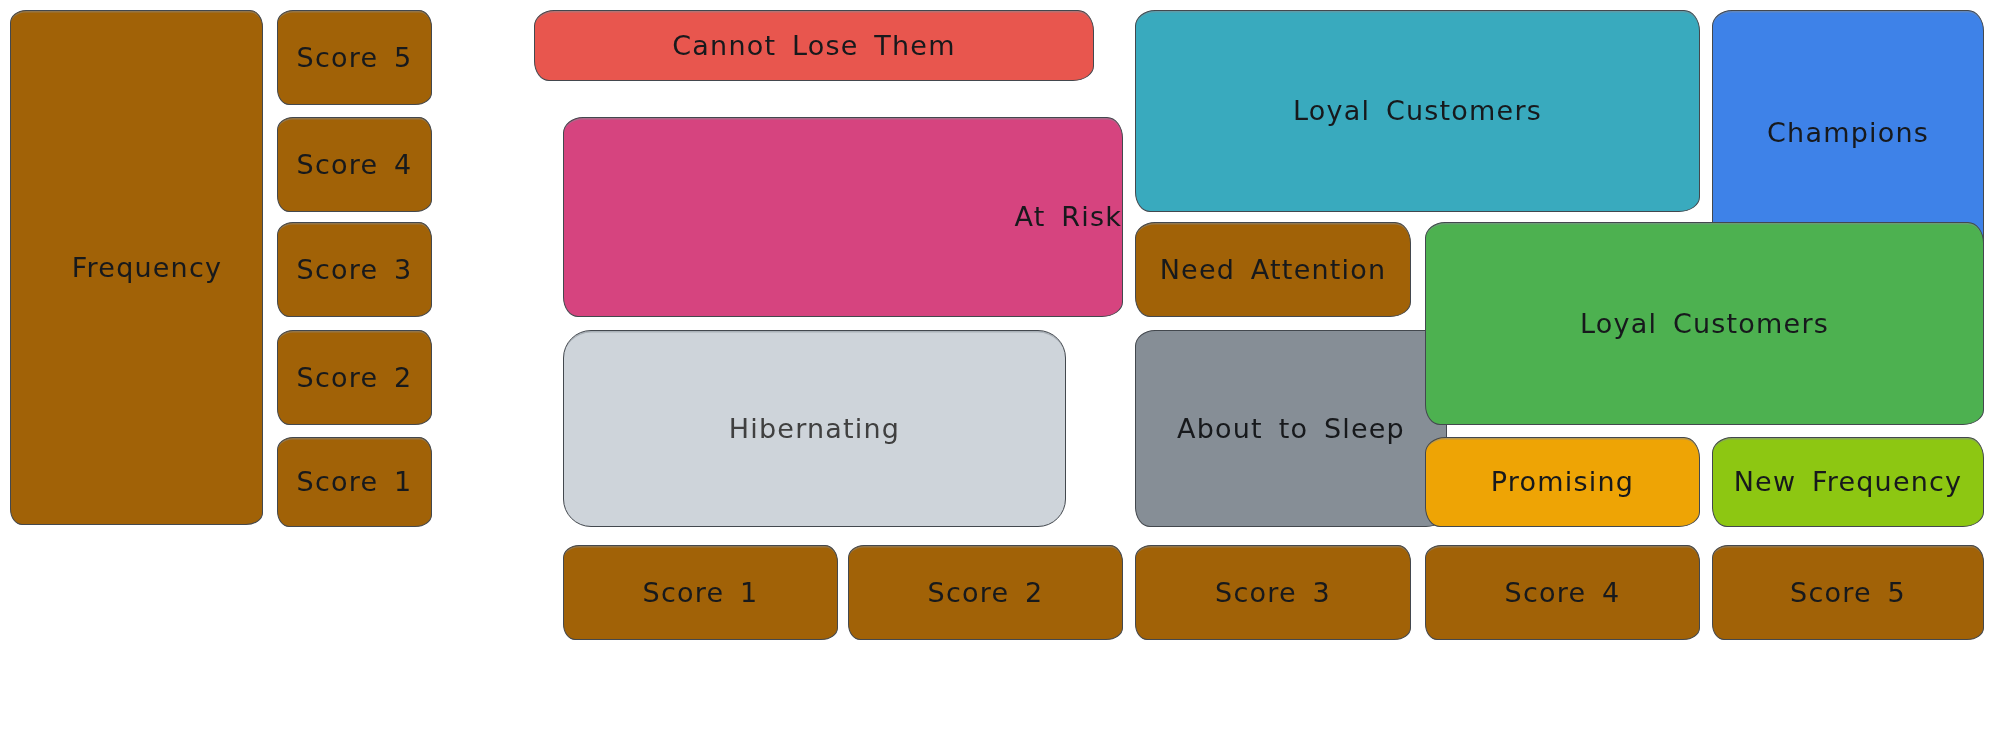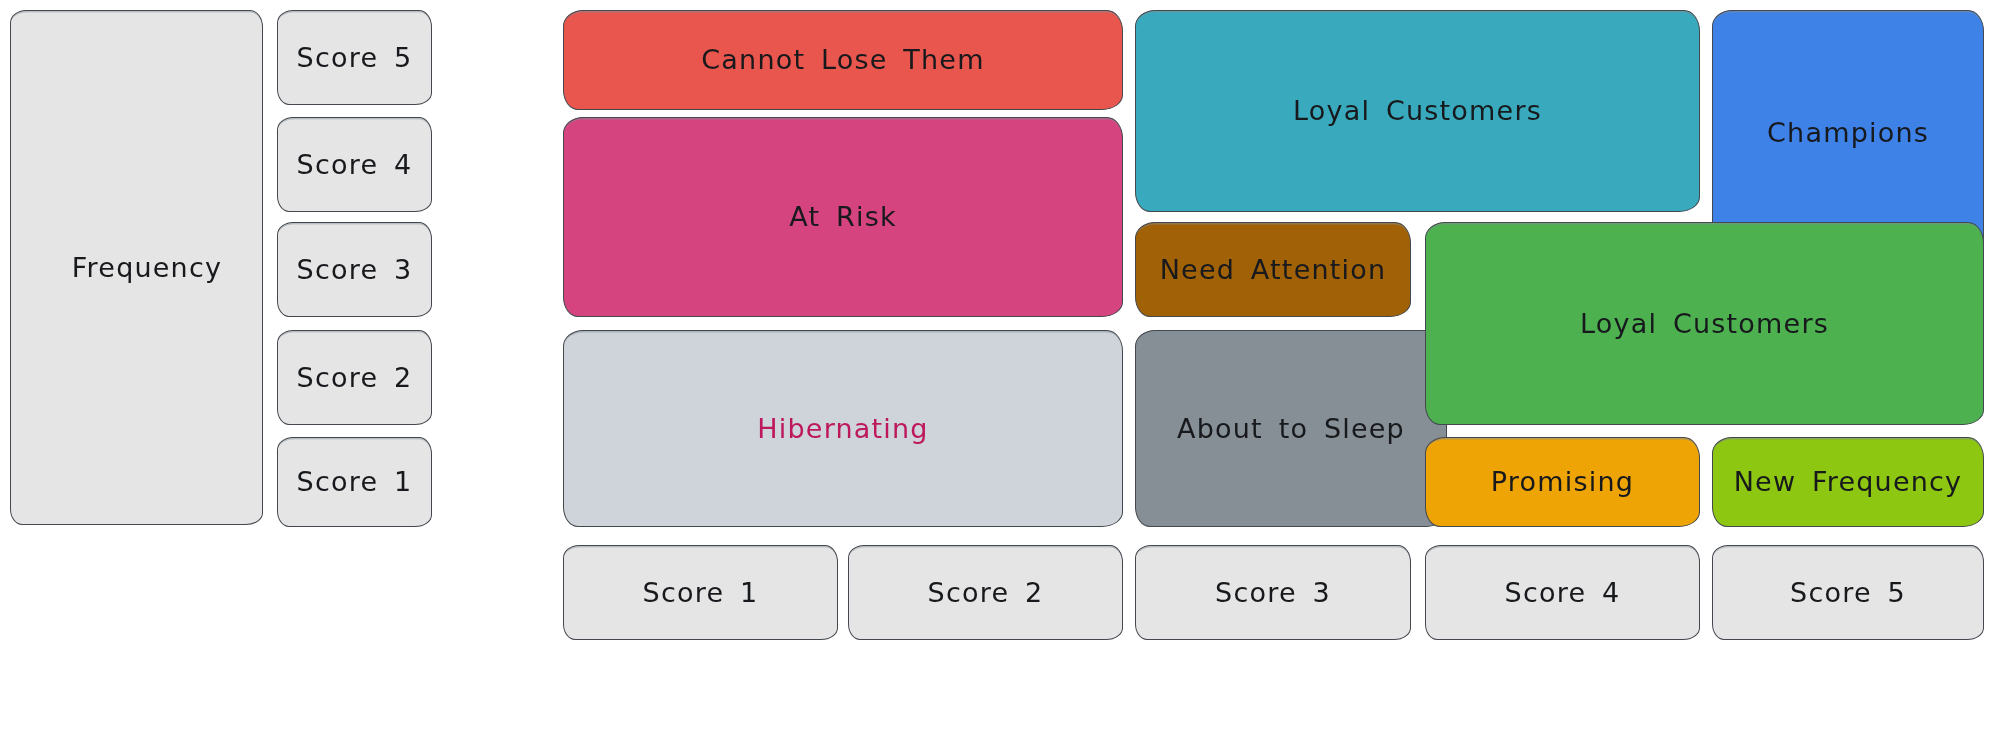--- a/index.html
+++ b/index.html
@@ -19,21 +19,21 @@
     align-items: center;
     justify-content: center;
     text-align: center;
     color: #17191c;
     font-size: 27px;
     letter-spacing: 1.2px;
     word-spacing: 6px;
     line-height: 1.15;
   }
   .white-box {
-    background: #e5e5e5;
+    background: #a16207;
     border-radius: 16px 13px 17px 12px / 13px 17px 12px 16px;
     box-shadow: inset 0 2.5px 0 -1px rgba(134,142,150,0.45);
   }
   .segment-box {
     border-radius: 20px 16px 21px 15px / 16px 21px 15px 20px;
     box-shadow: inset 0 2.5px 0 -1px rgba(134,142,150,0.5);
   }
   .label-text { pointer-events: none; }
 </style>
 </head>
@@ -57,27 +57,27 @@
       </div>
       <div class="box white-box" style="left: 277px; top: 330px; width: 155px; height: 95px;">
         <span class="label-text">Score 2</span>
       </div>
       <div class="box white-box" style="left: 277px; top: 437px; width: 155px; height: 90px;">
         <span class="label-text">Score 1</span>
       </div>
     </div>
 
   <div>
-      <div class="box segment-box" style="left: 563px; top: 10px; width: 560px; height: 100px; background: rgb(232, 86, 78); color: rgb(23, 25, 28);">
+      <div class="box segment-box" style="left: 534px; top: 10px; width: 560px; height: 71px; background: rgb(232, 86, 78); color: rgb(23, 25, 28);">
         <span class="label-text">Cannot Lose Them</span>
       </div>
-      <div class="box segment-box" style="left: 563px; top: 117px; width: 560px; height: 200px; background: rgb(214, 68, 127); color: rgb(23, 25, 28);">
+      <div class="box segment-box" style="left: 563px; top: 117px; width: 560px; height: 200px; background: rgb(214, 68, 127); color: rgb(23, 25, 28); justify-content: flex-end;">
         <span class="label-text">At Risk</span>
       </div>
-      <div class="box segment-box" style="left: 563px; top: 330px; width: 560px; height: 197px; background: rgb(206, 212, 218); color: #be185d;">
+      <div class="box segment-box" style="left: 563px; top: 330px; width: 503px; height: 197px; background: rgb(206, 212, 218); color: #404040; border-radius: 28px;">
         <span class="label-text">Hibernating</span>
       </div>
       <div class="box segment-box" style="left: 1135px; top: 10px; width: 565px; height: 202px; background: rgb(57, 170, 190); color: rgb(23, 25, 28);">
         <span class="label-text">Loyal Customers</span>
       </div>
       <div class="box segment-box" style="left: 1712px; top: 10px; width: 272px; height: 246px; background: rgb(62, 130, 232); color: rgb(23, 25, 28);">
         <span class="label-text">Champions</span>
       </div>
       <div class="box segment-box" style="left: 1135px; top: 222px; width: 276px; height: 95px; background: #a16207; color: rgb(23, 25, 28);">
         <span class="label-text">Need Attention</span>

